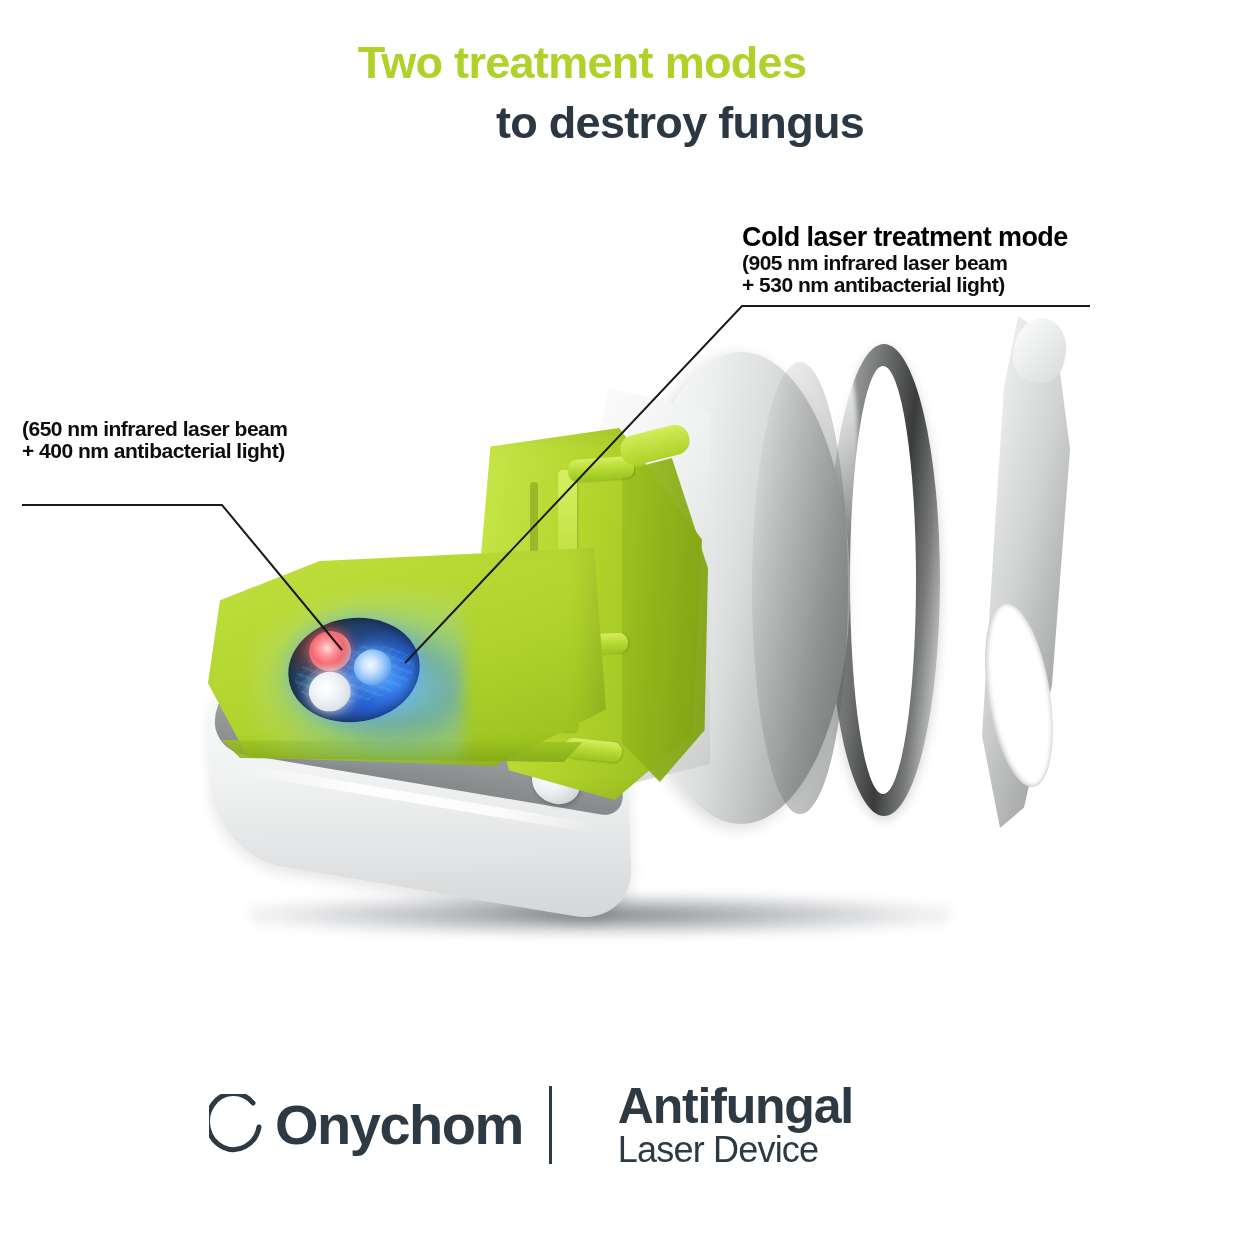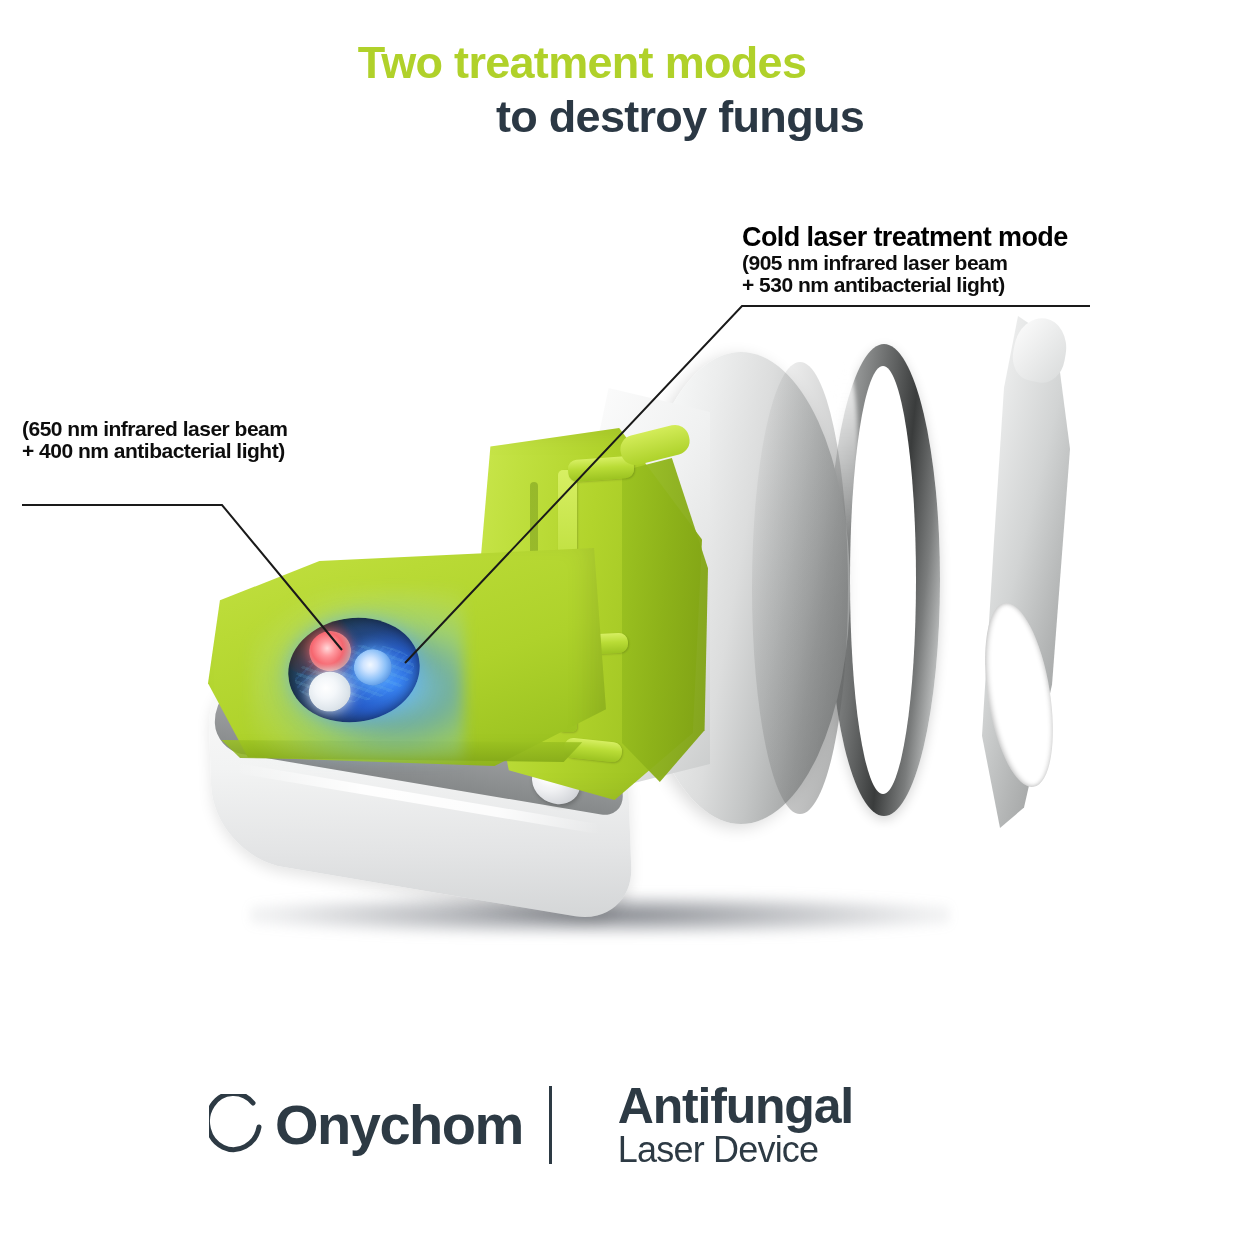--- a/index.html
+++ b/index.html
@@ -33,21 +33,21 @@
     letter-spacing: -0.7px;
     margin-right: 86px;
   }
   .headline-line2 {
     display: block;
     font-size: 45px;
     font-weight: bold;
     color: #2b3844;
     letter-spacing: -0.7px;
     margin-left: 110px;
-    margin-top: 8px;
+    margin-top: 14px;
   }
 
   
   .callout { position: absolute; }
   .callout-title {
     font-size: 27px;
     font-weight: bold;
     color: #000000;
     letter-spacing: -0.6px;
     white-space: nowrap;

